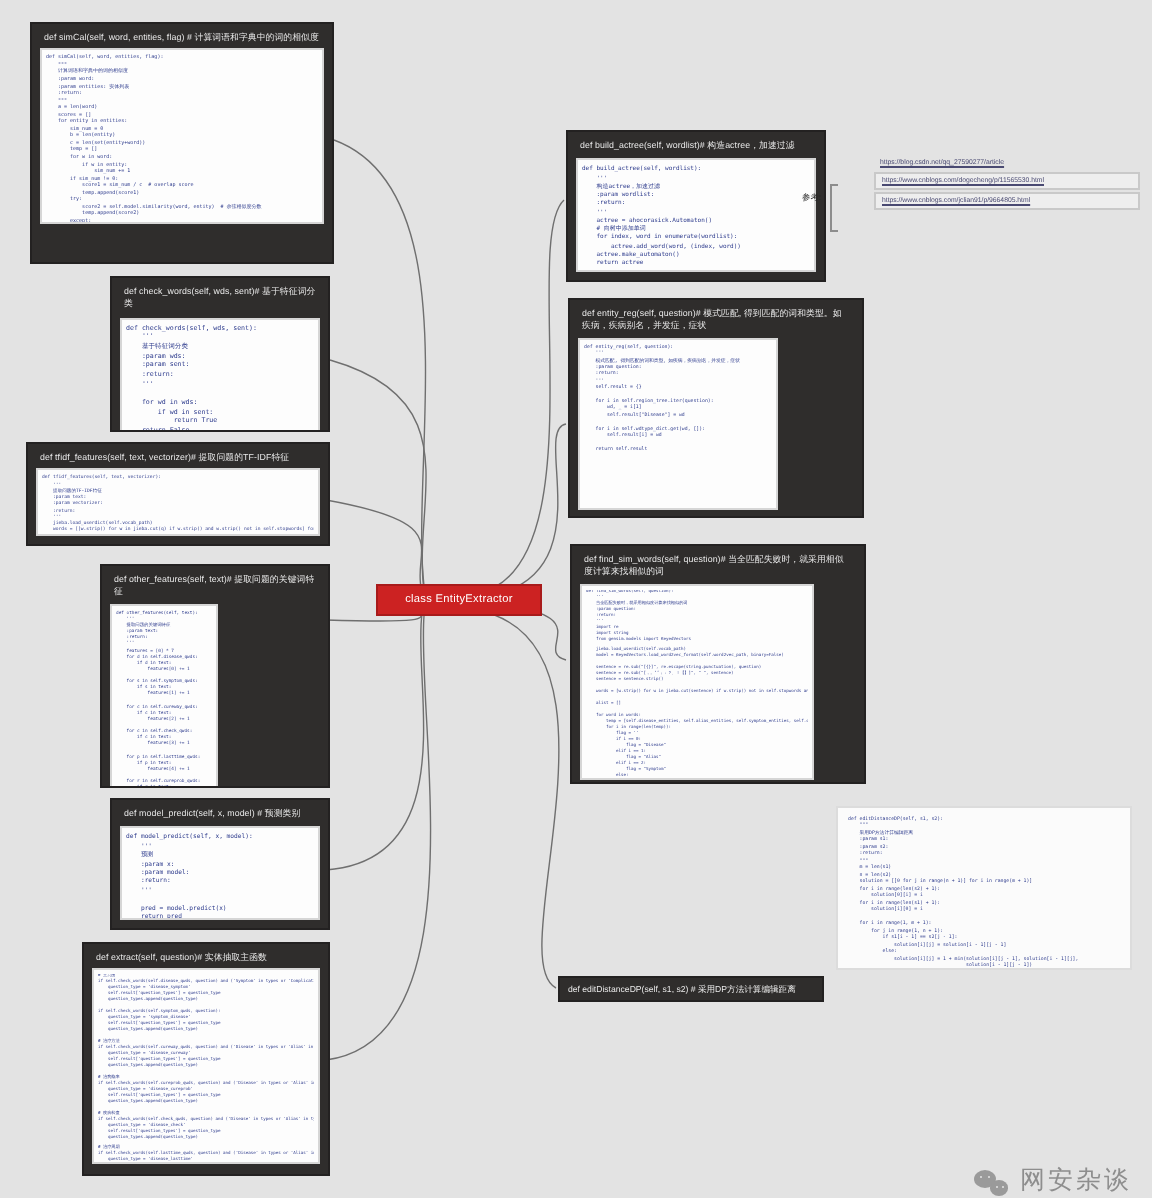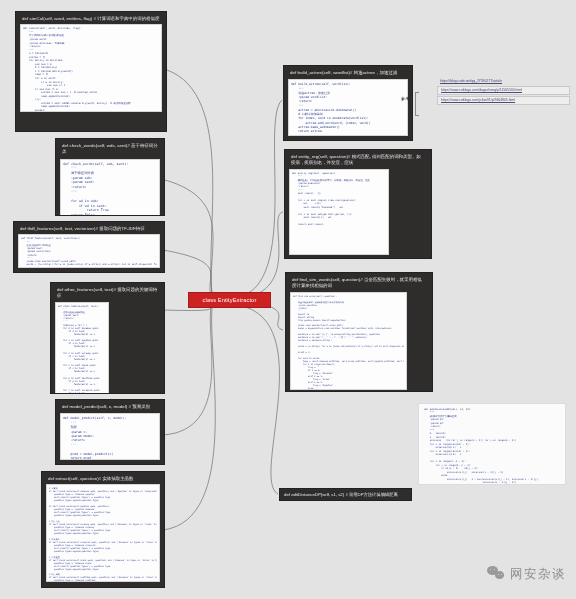--- a/index.html
+++ b/index.html
@@ -108,23 +108,23 @@
     left:0; top:14px;
     width:4px; height:24px;
     border-left:1px solid #8d8d8d;
     border-top:1px solid #8d8d8d;
     border-bottom:1px solid #8d8d8d;
   }
 
   
   .watermark {
     position:absolute;
-    right:10px; bottom:16px;
+    right:10px; bottom:0;
     display:flex;
-    align-items:flex-start;
+    align-items:flex-end;
     gap:5px;
   }
   .wm-text {
     font-size:12.5px;
     color:#8e8e8e;
     letter-spacing:1.5px;
     font-family:"DejaVu Sans", sans-serif;
   }
   .wm-icon { width:18px; height:14px; position:relative; }
   .wm-icon .b1, .wm-icon .b2 {

